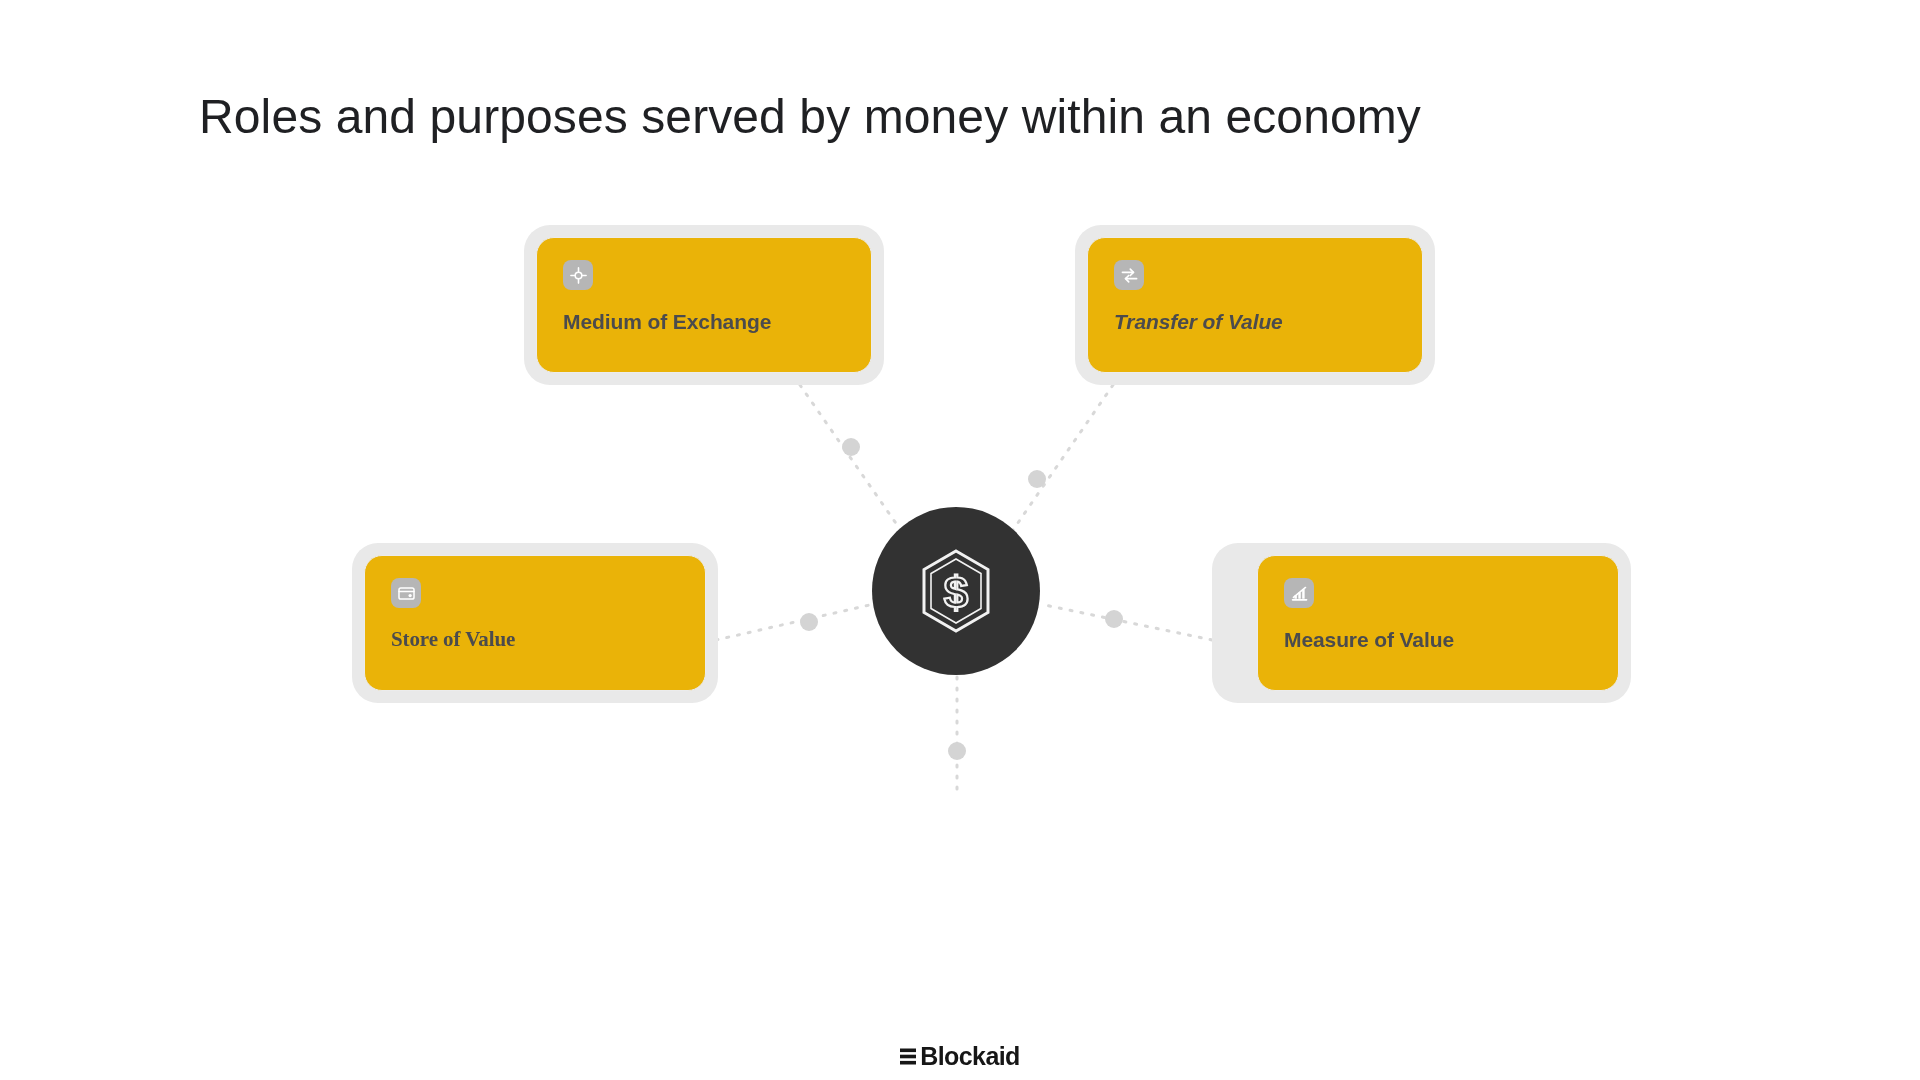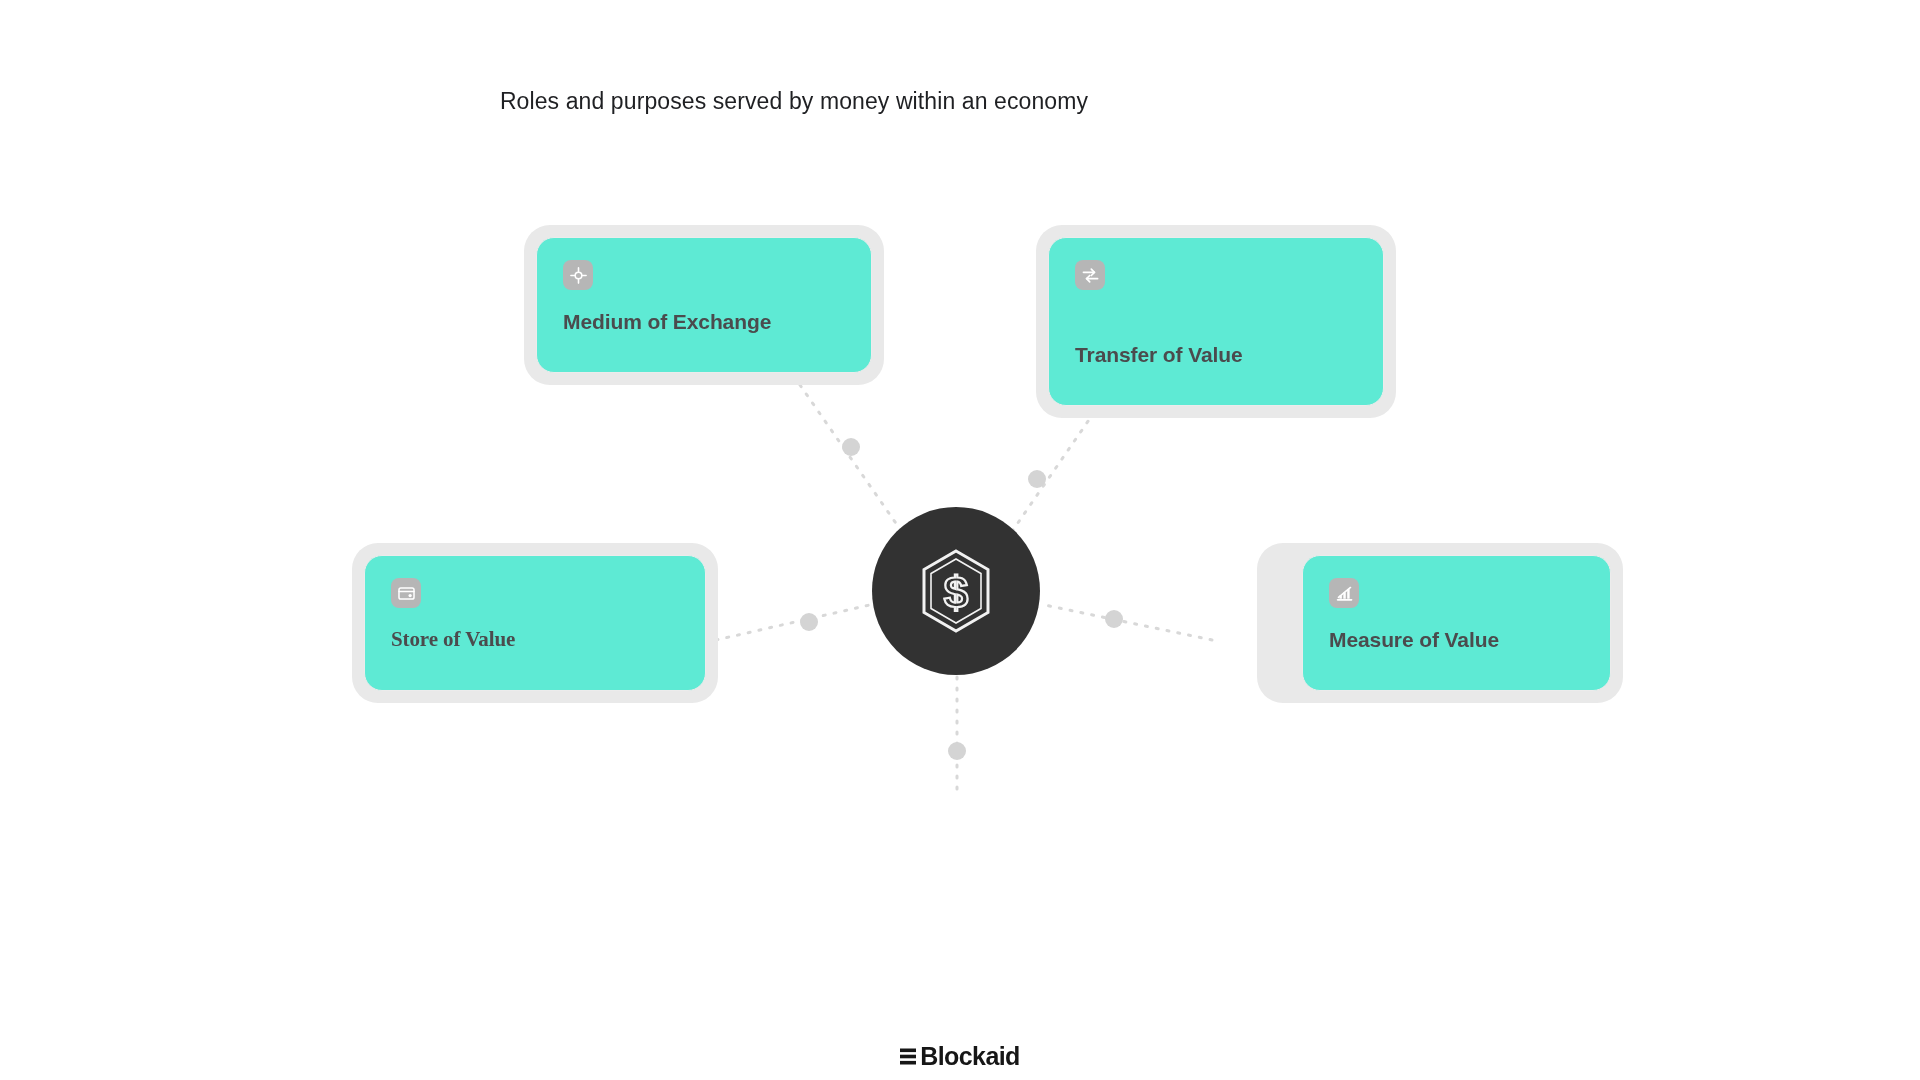--- a/index.html
+++ b/index.html
@@ -19,25 +19,25 @@
   #canvas {
     position: relative;
     width: 1920px;
     height: 1080px;
     background: #ffffff;
   }
 
   
   #page-title {
     position: absolute;
-    left: 0;
+    left: 16px;
     top: 88px;
     width: 1588px;
     text-align: center;
-    font-size: 23px;
+    font-size: 48px;
     font-weight: 400;
     color: #1f2023;
     letter-spacing: 0.1px;
     line-height: 1.2;
   }
 
   
   #connector-layer {
     position: absolute;
     left: 0;
@@ -51,21 +51,21 @@
   .node-card {
     position: absolute;
     background: #e9e9e9;
     border-radius: 26px;
     padding: 12px;
     box-sizing: border-box;
   }
   .node-card-inner {
     width: 100%;
     height: 100%;
-    background: #5eead4;
+    background: #eab308;
     border: 1px solid #ececec;
     border-radius: 18px;
     box-sizing: border-box;
     padding: 22px 26px 0 26px;
     position: relative;
   }
   .node-icon {
     width: 30px;
     height: 30px;
     border-radius: 8px;
@@ -81,23 +81,23 @@
     bottom: 38px;
     font-size: 21px;
     font-weight: 700;
     color: #4b4b4d;
     letter-spacing: -0.1px;
     white-space: nowrap;
   }
 
   
   #card-medium-of-exchange { left: 524px; top: 225px; width: 360px; height: 160px; }
-  #card-transfer-of-value  { left: 1036px; top: 225px; width: 360px; height: 193px; }
+  #card-transfer-of-value  { left: 1075px; top: 225px; width: 360px; height: 160px; font-style: italic; }
   #card-store-of-value     { left: 352px; top: 543px; width: 366px; height: 160px; font-family: Liberation Serif, serif; }
-  #card-measure-of-value   { left: 1257px; top: 543px; width: 366px; height: 160px; padding-left: 45px; }
+  #card-measure-of-value   { left: 1212px; top: 543px; width: 419px; height: 160px; padding-left: 45px; }
   #card-standard-of-deferred-payment { left: 750px; top: 797px; width: 418px; height: 168px; }
 
   
   #central-hub {
     position: absolute;
     left: 872px;
     top: 507px;
     width: 168px;
     height: 168px;
     border-radius: 50%;

